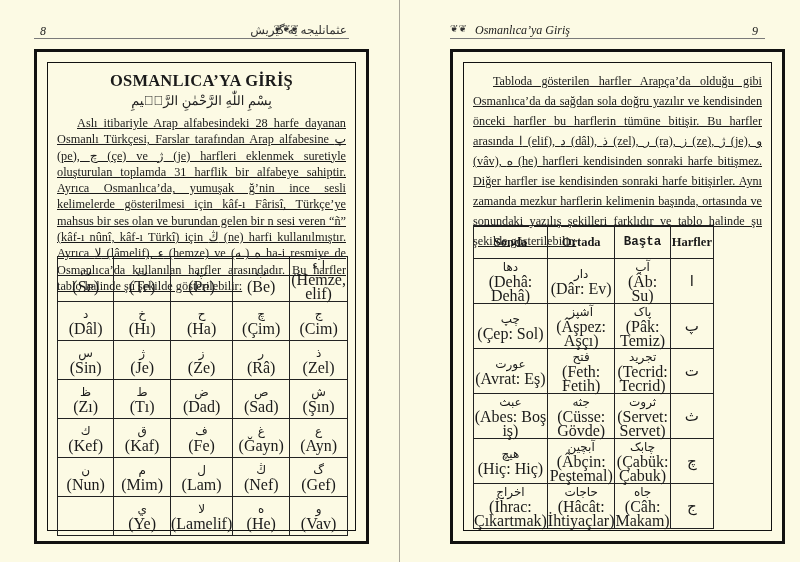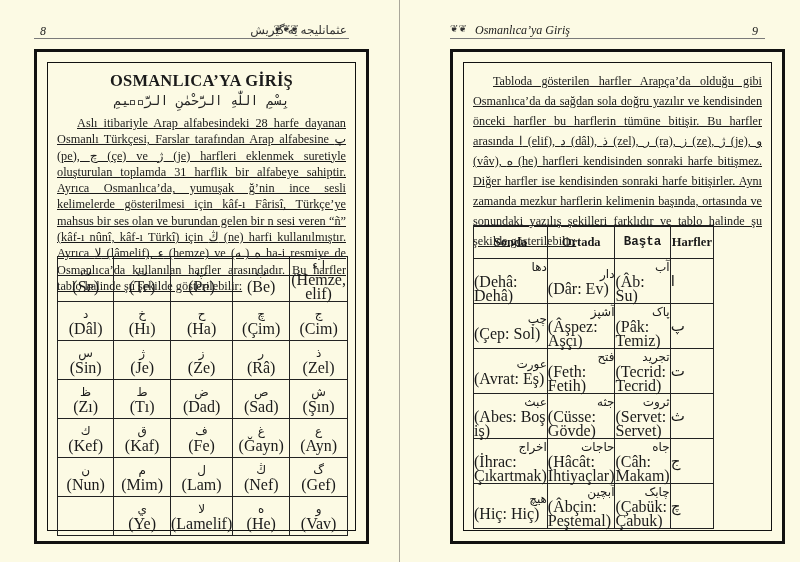--- a/index.html
+++ b/index.html
@@ -48,21 +48,21 @@
       position: relative;
     }
     .page.left .frame { left: 34px; top: 49px; width: 309px; height: 469px; }
     .page.right .frame { left: 50px; top: 49px; width: 309px; height: 469px; }
 
     .title {
       text-align: center; font-weight: bold; font-size: 16.5px;
       margin-top: 8px; letter-spacing: 0.2px;
     }
     .basmala {
-      text-align: center; font-family: Liberation Mono, monospace;
+      text-align: center; font-family: Liberation Sans, sans-serif;
       font-size: 13px; margin-top: 2px; height: 20px; color: #222;
     }
     .para {
       font-size: 12.3px; line-height: 16.3px; text-align: justify;
       margin: 2px 9px 0 9px; text-indent: 20px; text-decoration: underline;
     }
     .page.right .para { line-height: 20px; margin: 8px 9px 0 9px; font-size: 12.2px; }
 
     table.letters {
       border-collapse: collapse;
@@ -83,21 +83,21 @@
 
     table.forms {
       border-collapse: collapse;
       position: absolute; left: 9px; top: 162px;
       width: 230px;
     }
     table.forms th {
       border: 1px solid #222; height: 30px; font-size: 12.5px; font-weight: bold;
     }
     table.forms td {
-      border: 1px solid #222; height: 38px; vertical-align: middle; padding: 0;
+      border: 1px solid #222; height: 38px; text-align: center; vertical-align: middle; padding: 0;
     }
     table.forms .c1 { width: 26%; }
     table.forms .c2 { width: 27%; }
     table.forms .c3 { width: 26%; font-family: Liberation Mono, monospace; }
     table.forms .c4 { width: 21%; }
     .big-ar { font-family: "DejaVu Sans", sans-serif; font-size: 15px; }
   </style>
 </head>
 <body>
 
@@ -355,46 +355,46 @@
                   <span class="tr">(Cüsse: Gövde)</span>
                 </td>
                 <td>
                   <span class="ar" dir="rtl">ثروت</span>
                   <span class="tr">(Servet: Servet)</span>
                 </td>
                 <td class="big-ar">ث</td>
               </tr>
               <tr>
                 <td>
+                  <span class="ar" dir="rtl">هيچ</span>
+                  <span class="tr">(Hiç: Hiç)</span>
+                </td>
+                <td>
+                  <span class="ar" dir="rtl">آبچين</span>
+                  <span class="tr">(Âbçin: Peştemal)</span>
+                </td>
+                <td>
+                  <span class="ar" dir="rtl">چابک</span>
+                  <span class="tr">(Çabük: Çabuk)</span>
+                </td>
+                <td class="big-ar">چ</td>
+              </tr>
+              <tr>
+                <td>
                   <span class="ar" dir="rtl">اخراج</span>
                   <span class="tr">(İhrac: Çıkartmak)</span>
                 </td>
                 <td>
                   <span class="ar" dir="rtl">حاجات</span>
                   <span class="tr">(Hâcât: İhtiyaçlar)</span>
                 </td>
                 <td>
                   <span class="ar" dir="rtl">جاه</span>
                   <span class="tr">(Câh: Makam)</span>
                 </td>
                 <td class="big-ar">ج</td>
-              </tr>
-              <tr>
-                <td>
-                  <span class="ar" dir="rtl">هيچ</span>
-                  <span class="tr">(Hiç: Hiç)</span>
-                </td>
-                <td>
-                  <span class="ar" dir="rtl">آبچين</span>
-                  <span class="tr">(Âbçin: Peştemal)</span>
-                </td>
-                <td>
-                  <span class="ar" dir="rtl">چابک</span>
-                  <span class="tr">(Çabük: Çabuk)</span>
-                </td>
-                <td class="big-ar">چ</td>
               </tr>
             </tbody>
         </table>
       </div>
     </div>
   </div>
 </div>
 
 </body></html>

